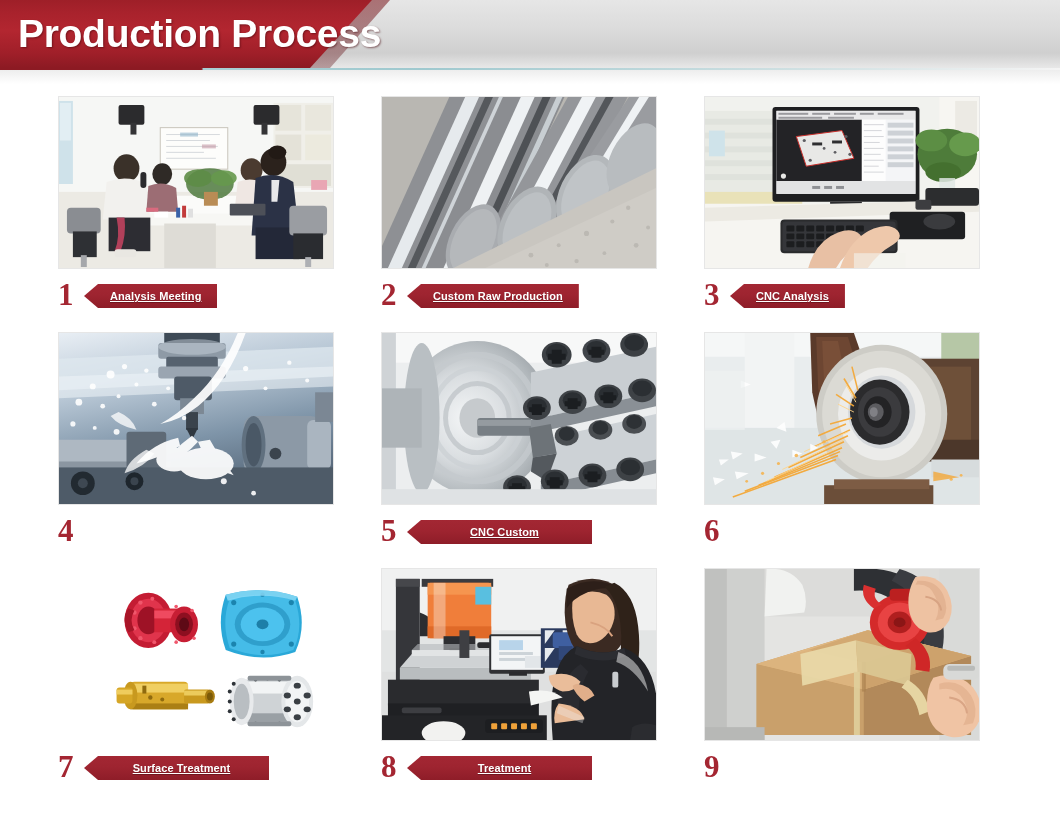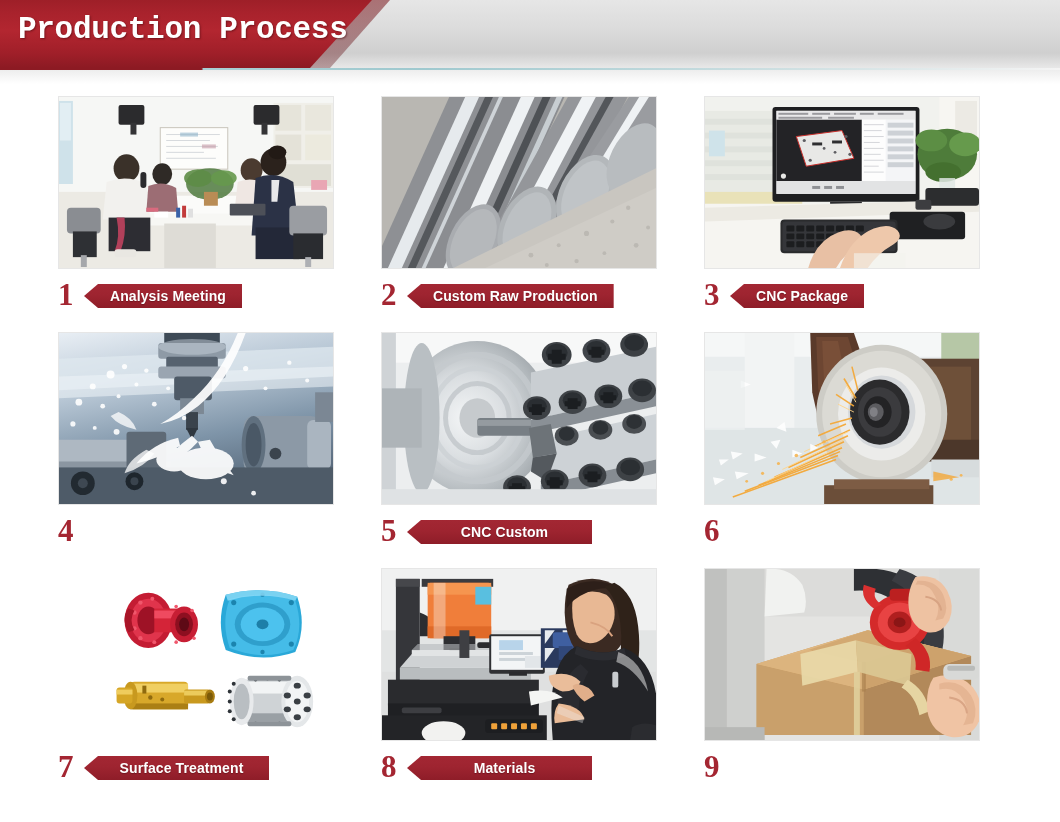--- a/index.html
+++ b/index.html
@@ -53,28 +53,27 @@
   }
   .header-underline-fade {
     position: absolute;
     left: 0; top: 70px;
     width: 1060px; height: 14px;
     background: linear-gradient(to bottom, #ededed, #ffffff);
   }
   .header-title {
     position: absolute;
     left: 18px; top: 12px;
-    font-size: 31px;
+    font-size: 39px;
     font-weight: bold;
     color: #ffffff;
     letter-spacing: -0.3px;
     text-shadow: 1px 1px 2px rgba(70,8,12,0.55);
     z-index: 4;
     white-space: nowrap;
-    font-family: Liberation Mono, monospace;
   }
 
   
   .grid {
     position: absolute;
     left: 0; top: 86px;
     width: 1060px;
     display: grid;
     grid-template-columns: repeat(3, 1fr);
     grid-template-rows: repeat(3, 236px);
@@ -117,28 +116,29 @@
   }
   .arrow-banner {
     position: relative;
     height: 24px;
     flex: 0 0 auto;
     display: flex;
     align-items: center;
     justify-content: center;
     background: linear-gradient(to bottom, #a32733 0%, #9e2430 45%, #8e1d28 100%);
     color: #ffffff;
-    font-size: 14px;
+    font-size: 11px;
     font-weight: bold;
     letter-spacing: 0.1px;
     padding: 0 16px 0 26px;
     -webkit-clip-path: polygon(14px 0, 100% 0, 100% 100%, 14px 100%, 0 50%);
     clip-path: polygon(14px 0, 100% 0, 100% 100%, 14px 100%, 0 50%);
     white-space: pre;
     text-shadow: 0 1px 1px rgba(60,6,10,0.4);
+    text-decoration: underline;
   }
   .w-auto { min-width: 0; }
   .w-fixed { width: 185px; }
 </style>
 </head>
 <body>
 
 <div class="header">
   <div class="header-gray-strip"></div>
   <div class="header-red-shadow"></div>
@@ -407,21 +407,21 @@
             <rect x="142" y="146" width="20" height="6" rx="1"></rect>
           </g>
         </g>
         <path d="M104 173 q8 -28 30 -36 q14 -5 22 2 q6 6 -2 12 q-14 8 -22 22 Z" fill="#e8c0a4"></path>
         <path d="M136 173 q10 -30 34 -40 q16 -6 24 2 q6 7 -4 14 q-16 9 -26 24 Z" fill="#eec8ab"></path>
         <rect x="150" y="158" width="52" height="15" fill="#f4f3ef" opacity="0.6"></rect>
       </svg>
     </div>
     <div class="caption">
       <div class="step-number">3</div>
-      <div class="arrow-banner w-auto">CNC Package</div>
+      <div class="arrow-banner w-auto">CNC Analysis</div>
     </div>
   </div>
 
   <div class="cell">
     <div class="photo">
       <svg viewBox="0 0 276 173" preserveAspectRatio="none">
         <defs>
           <linearGradient id="mg" x1="0" y1="0" x2="0.3" y2="1">
             <stop offset="0" stop-color="#e8eef4"></stop>
             <stop offset="0.35" stop-color="#b9c8d6"></stop>
@@ -890,21 +890,21 @@
             <rect x="130" y="156" width="6" height="6" rx="1"></rect>
             <rect x="140" y="156" width="6" height="6" rx="1"></rect>
             <rect x="150" y="156" width="6" height="6" rx="1"></rect>
           </g>
           <path d="M148 124 q22 -4 34 6 l-32 8 Z" fill="#f4f5f3"></path>
         </g>
       </svg>
     </div>
     <div class="caption">
       <div class="step-number">8</div>
-      <div class="arrow-banner w-fixed">Materials</div>
+      <div class="arrow-banner w-fixed">Treatment</div>
     </div>
   </div>
 
   <div class="cell">
     <div class="photo">
       <svg viewBox="0 0 276 173" preserveAspectRatio="none">
         <rect width="276" height="173" fill="#e4e4e2"></rect>
         <rect x="0" y="0" width="276" height="48" fill="#dcdcda"></rect>
         <rect x="0" y="0" width="60" height="173" fill="#cfd0ce"></rect>
         <rect x="0" y="0" width="22" height="173" fill="#c0c1bf"></rect>

